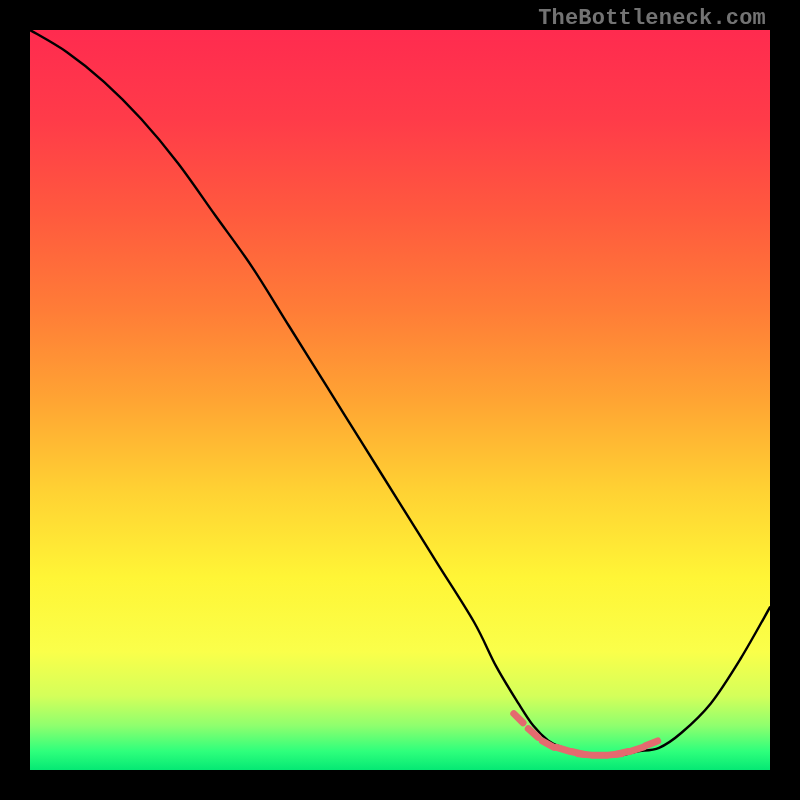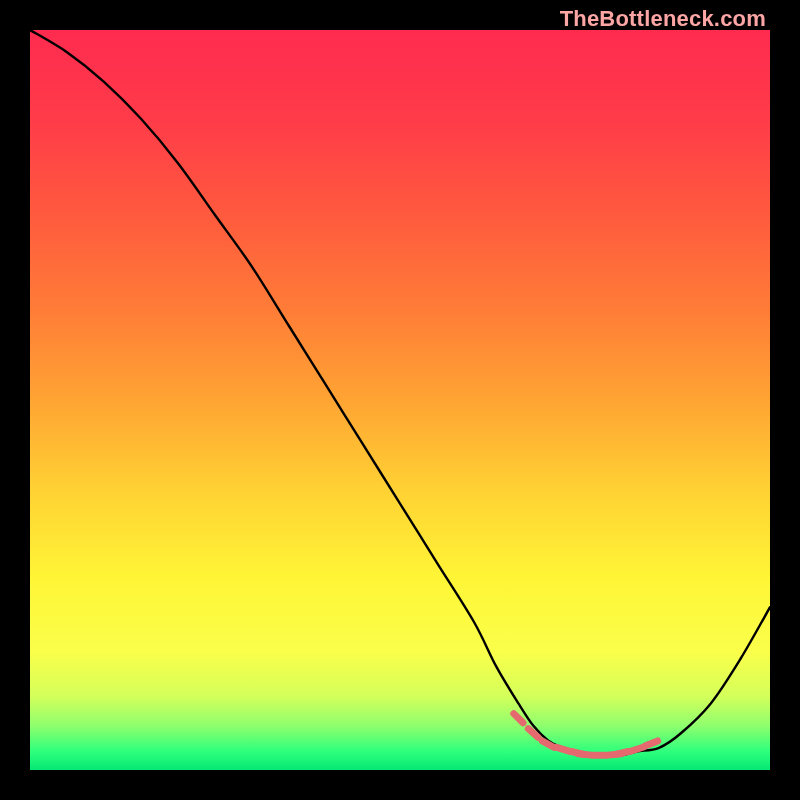--- a/index.html
+++ b/index.html
@@ -20,24 +20,24 @@
     position: absolute;
     left: 30px;
     top: 30px;
     width: 740px;
     height: 740px;
   }
   .watermark {
     position: absolute;
     top: 6px;
     right: 34px;
-    font-family: Liberation Sans, sans-serif;
+    font-family: Liberation Mono, monospace;
     font-size: 22px;
     font-weight: 600;
-    color: #fca5a5;
+    color: #737373;
     letter-spacing: 0.2px;
   }
   svg {
     display: block;
   }
 </style>
 </head>
 <body>
 
 <div class="chart-container">

